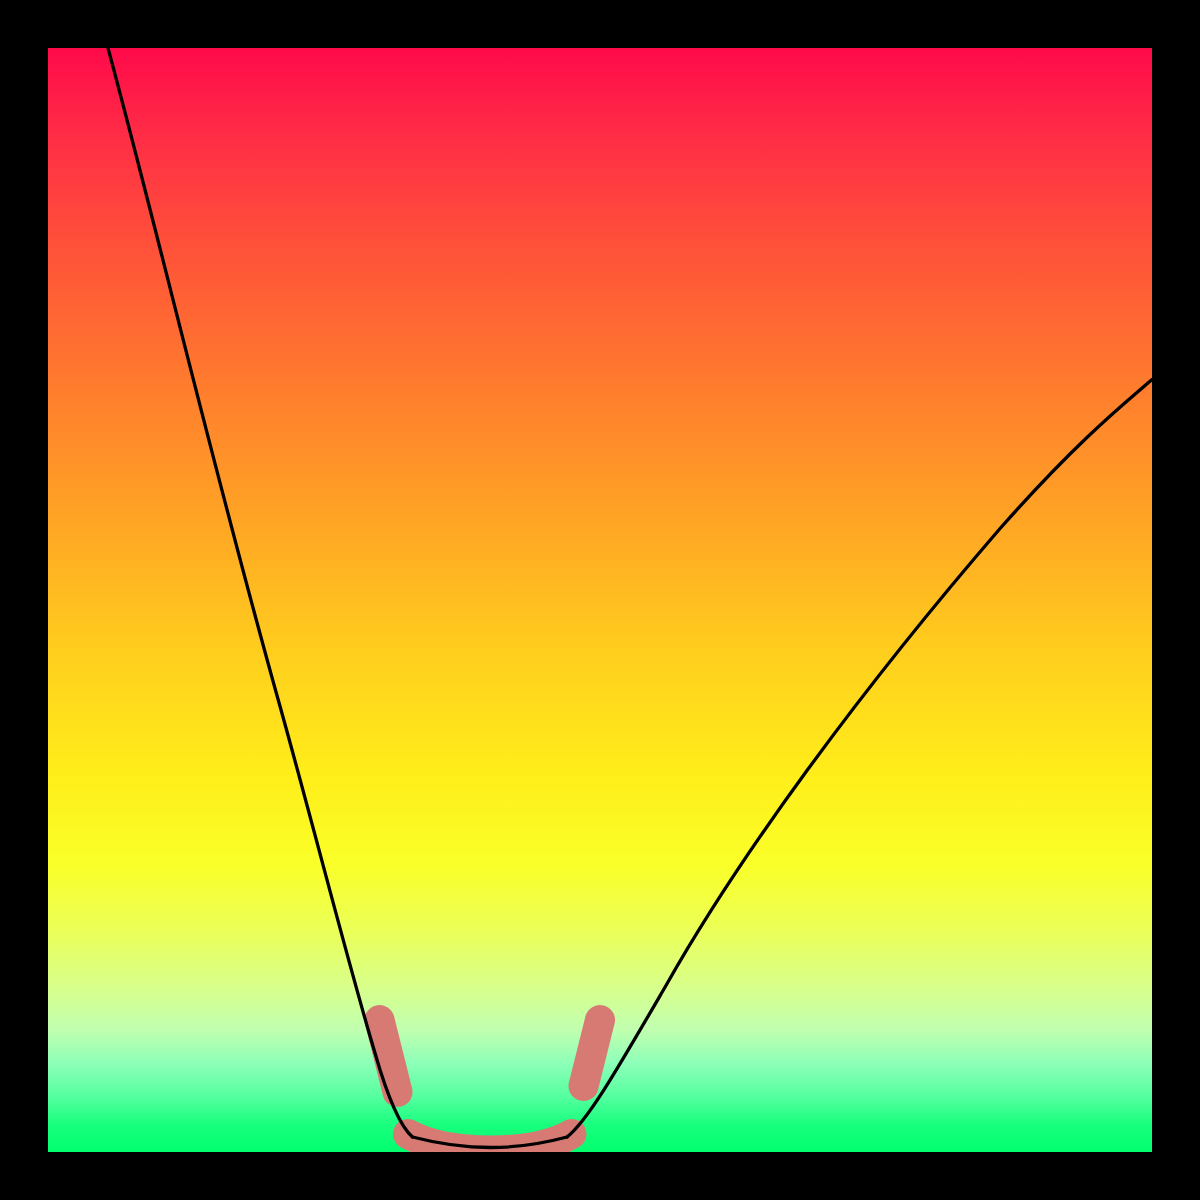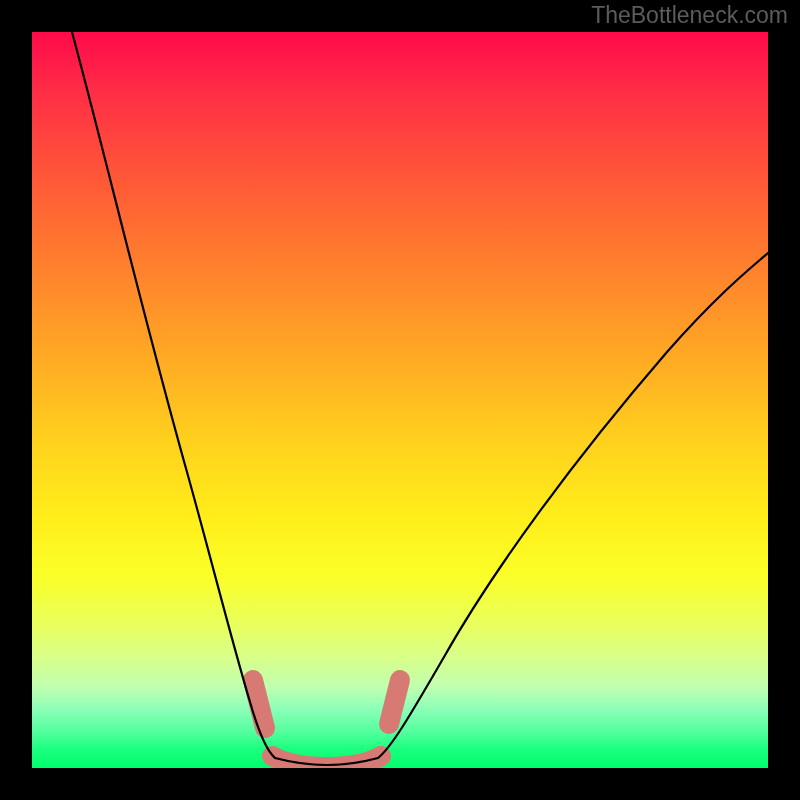--- a/index.html
+++ b/index.html
@@ -79,21 +79,20 @@
     stroke-width: 20;
     stroke-linecap: round;
     stroke-linejoin: round;
   }
 </style>
 </head>
 <body>
 
 <div class="frame">
 
-  <div class="watermark">TheBottleneck.com</div>
 
   <div class="plot">
     <div class="gradient"></div>
 
     <svg class="curves" viewBox="0 0 736 736" preserveAspectRatio="none">
 
       <path class="bump" d="M 221 648  L 233 696"></path>
       <path class="bump" d="M 240 724  Q 260 735 295 735  Q 330 735 349 724"></path>
       <path class="bump" d="M 357 692  L 368 648"></path>
 

